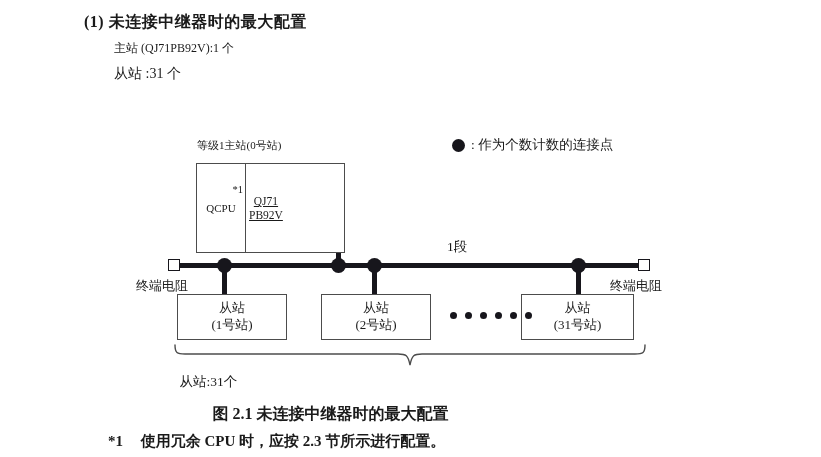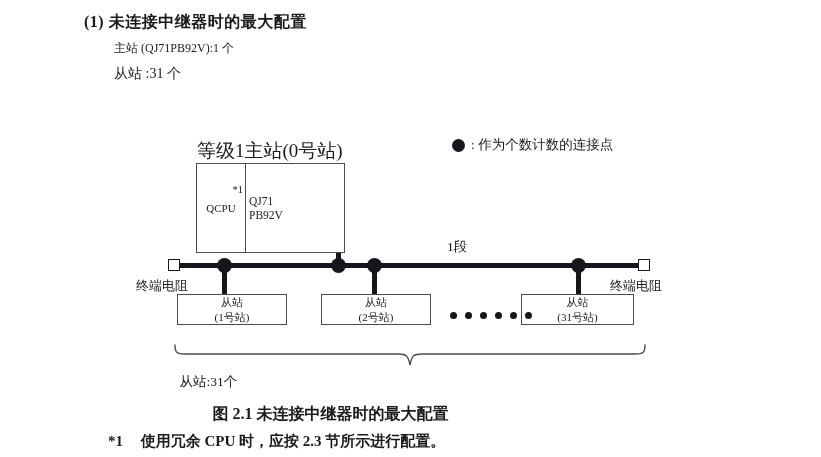--- a/index.html
+++ b/index.html
@@ -50,21 +50,21 @@
     background: #17161c;
     display: inline-block;
   }
   #legend .legend-text {
     font-size: 13.5px;
   }
 
   
   #master-caption {
     left: 197px; top: 138px;
-    font-size: 19px;
+    font-size: 11px;
     white-space: nowrap;
   }
   #master-box {
     left: 196px; top: 163px;
     width: 149px; height: 90px;
     border: 1.4px solid #4c4c4c;
     box-sizing: border-box;
     display: flex;
   }
   #master-box .cell {
@@ -82,21 +82,22 @@
   .cell-cpu .label   { font-size: 11px; }
   .cell-cpu .footnote-mark {
     position: absolute;
     right: 2px; top: 20px;
     font-size: 10.5px;
   }
   .cell-network .label {
     font-size: 11.5px;
     line-height: 1.22;
     padding-left: 3px;
-    text-align: left;
+    text-align: center;
+    text-decoration: underline;
   }
 
   
   #bus-line {
     left: 174px; top: 263px;
     width: 470px; height: 5px;
     background: #17161c;
   }
   .terminator {
     width: 12px; height: 12px;
@@ -119,29 +120,29 @@
   }
   
   .stub { width: 5px; background: #17161c; }
   #stub-master  { left: 336px; top: 253px;  height: 13px; }
   #stub-slave-1 { left: 222px; top: 263px;  height: 32px; }
   #stub-slave-2 { left: 372px; top: 263px;  height: 32px; }
   #stub-slave-3 { left: 576px; top: 263px;  height: 32px; }
 
   
   .slave-box {
-    height: 31px;
+    height: 46px;
     border: 1.3px solid #4c4c4c;
     box-sizing: border-box;
     background: #ffffff;
     display: flex;
     flex-direction: column;
     align-items: center;
     justify-content: center;
-    font-size: 11px;
+    font-size: 13px;
     line-height: 1.28;
   }
   #slave-box-1 { left: 177px; top: 294px; width: 110px; }
   #slave-box-2 { left: 321px; top: 294px; width: 110px; }
   #slave-box-3 { left: 521px; top: 294px; width: 113px; }
 
   #ellipsis-dots {
     left: 450px; top: 312px;
     display: flex;
     gap: 8px;

